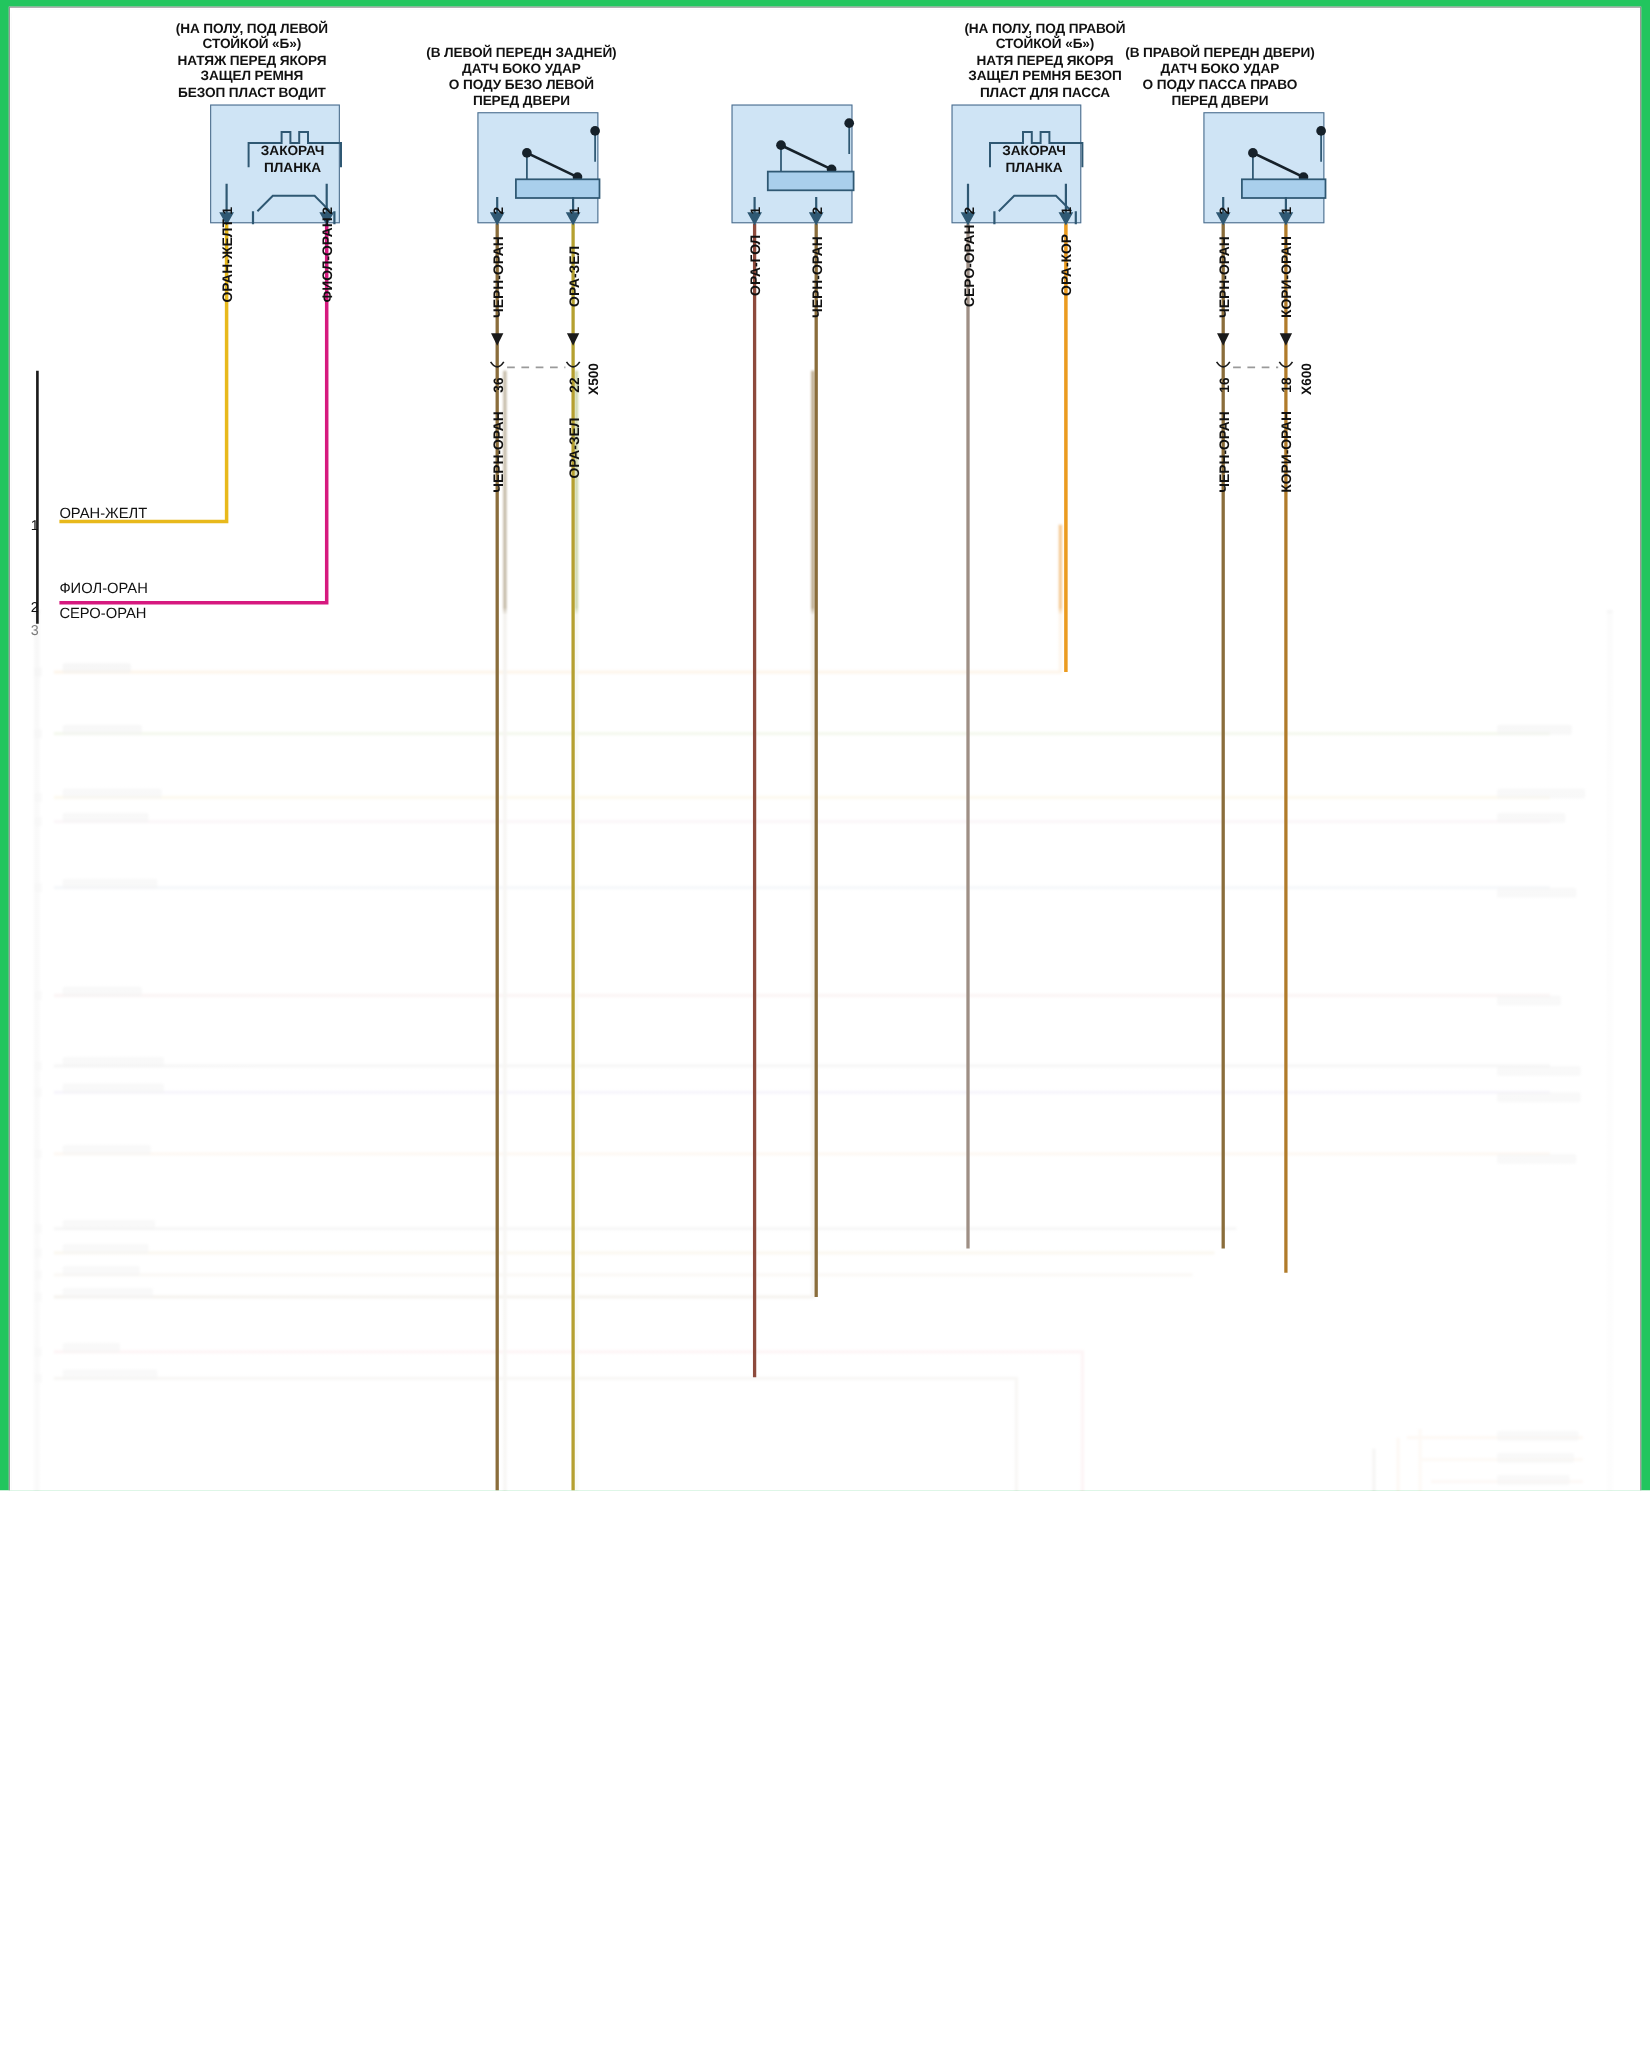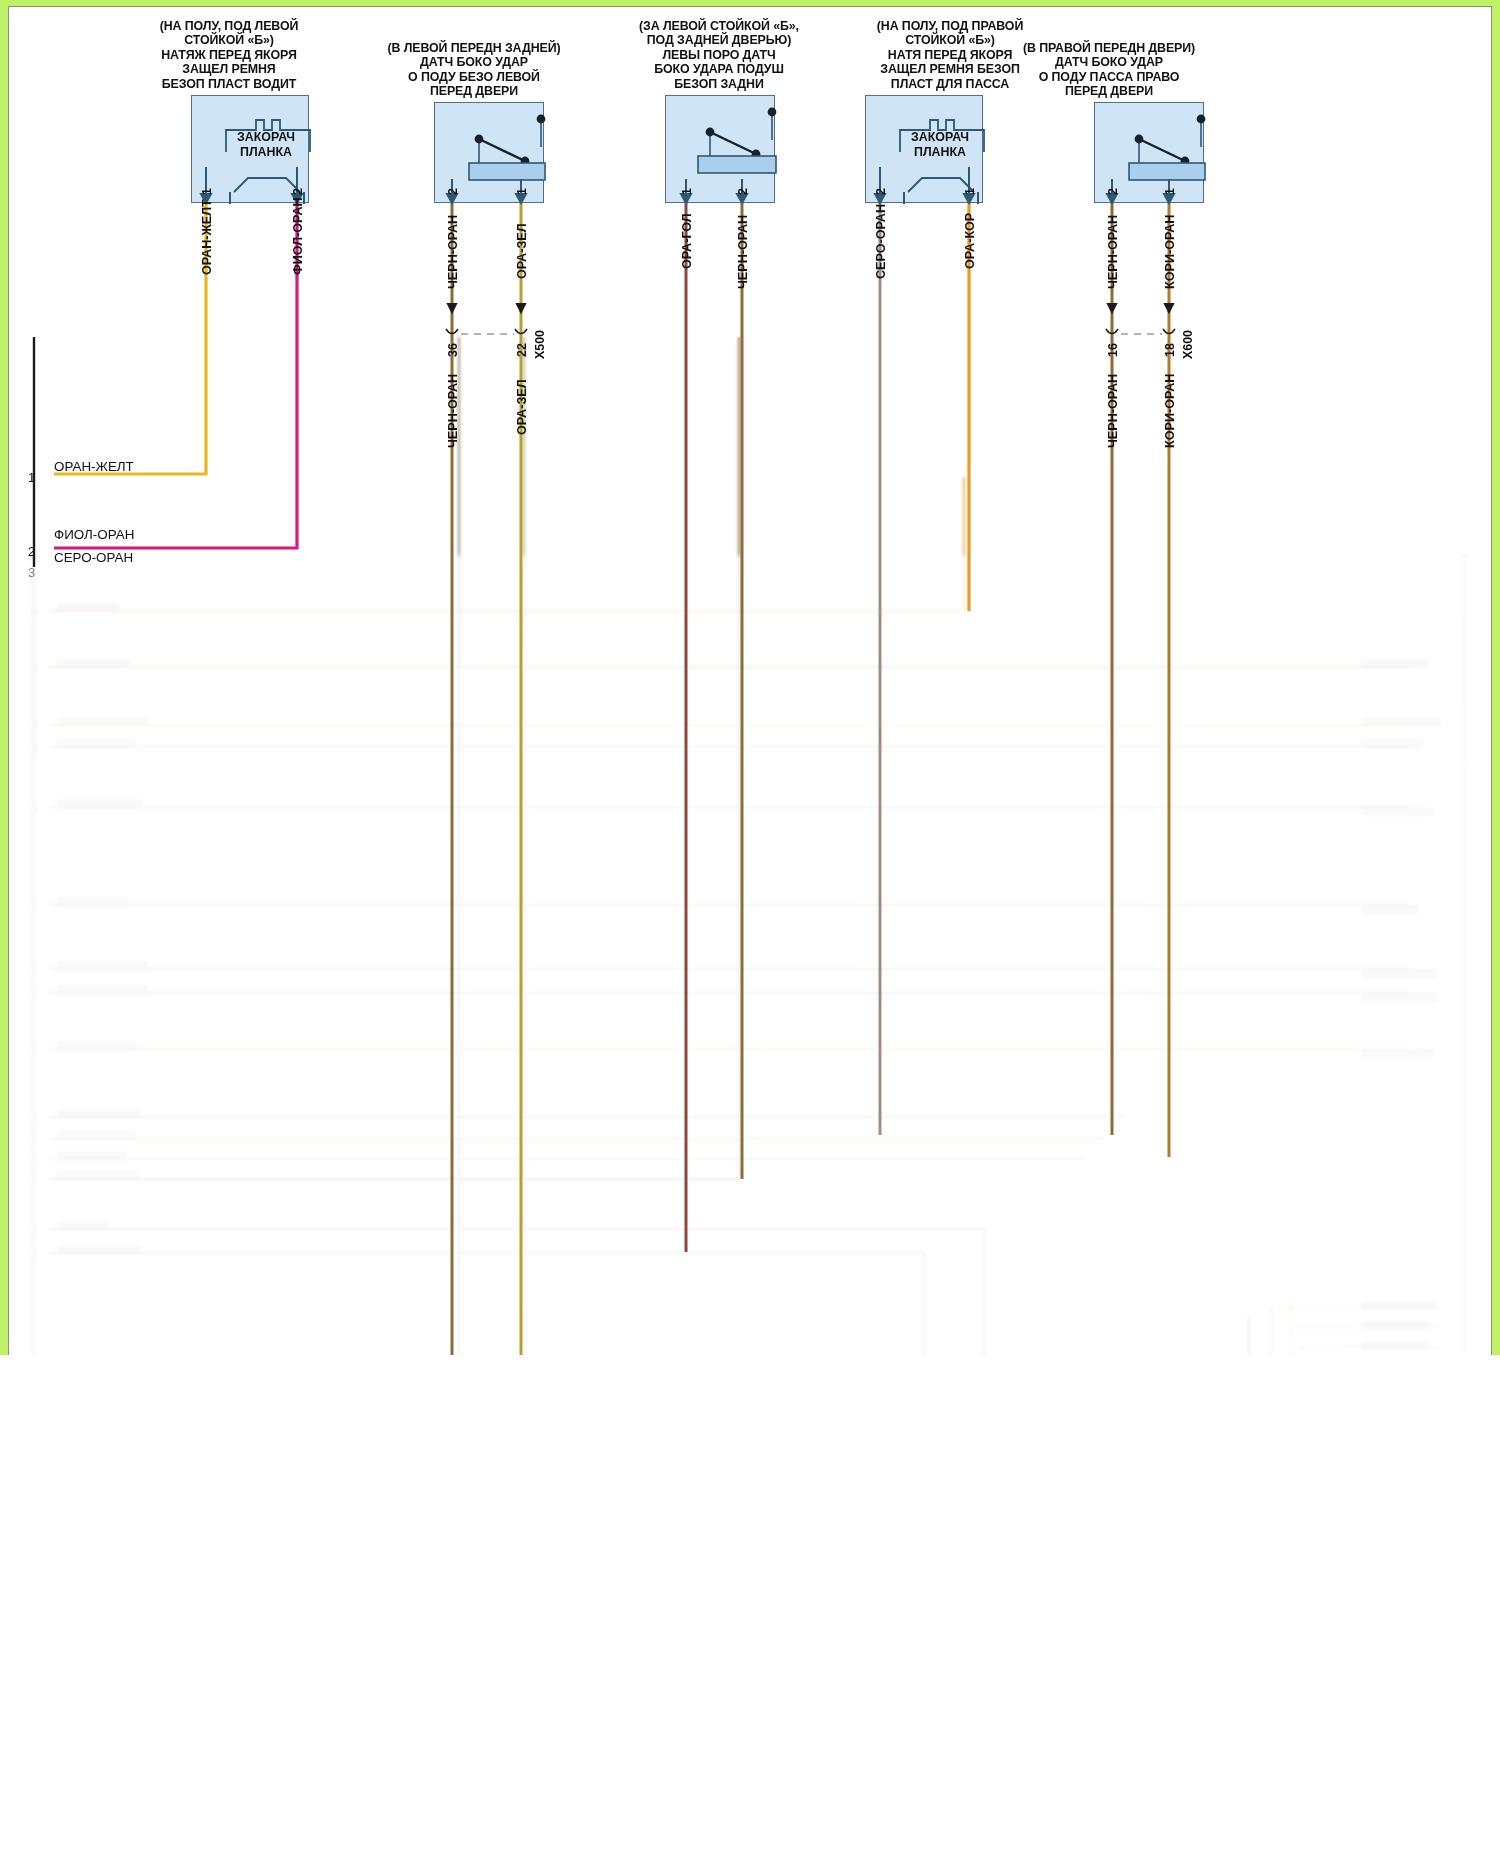--- a/index.html
+++ b/index.html
@@ -1,21 +1,21 @@
 <!DOCTYPE html>
 <html><head>
 <meta charset="utf-8">
 <title>Wiring Diagram</title>
 <style>
   html,body{margin:0;padding:0;background:#ffffff;}
   body{font-family:"Liberation Sans",sans-serif;}
   #page{
     position:relative;
     width:1500px;height:1355px;
-    background:#bef264;
+    background:#22c55e;
     overflow:hidden;
   }
   
   #sheet{
     position:absolute;
     left:8px;top:6px;
     width:1484px;height:1845px;
     border:1px solid #8d8d8d;
     box-sizing:border-box;
     background:#fff;
@@ -355,25 +355,20 @@
     <div class="pinnum" style="left:437px;top:188px;">2</div>
     <div class="pinnum" style="left:506px;top:188px;">1</div>
     <div class="vlabel" style="left:437px;top:282px;">ЧЕРН-ОРАН</div>
     <div class="vlabel" style="left:506px;top:272px;">ОРА-ЗЕЛ</div>
     <div class="pinnum" style="left:437px;top:350px;">36</div>
     <div class="pinnum" style="left:506px;top:350px;">22</div>
     <div class="conn-name" style="left:524px;top:352px;">X500</div>
     <div class="vlabel" style="left:437px;top:441px;">ЧЕРН-ОРАН</div>
     <div class="vlabel" style="left:506px;top:428px;">ОРА-ЗЕЛ</div>
 
-    <div class="comp-caption" style="left:612px;top:12px;width:196px;">(ЗА ЛЕВОЙ СТОЙКОЙ «Б»,
-ПОД ЗАДНЕЙ ДВЕРЬЮ)
-ЛЕВЫ ПОРО ДАТЧ
-БОКО УДАРА ПОДУШ
-БЕЗОП ЗАДНИ</div>
     <div class="comp" style="left:656px;top:88px;width:110px;height:108px;">
       <svg width="110" height="108" viewBox="0 0 110 108">
         <path d="M90 16 V44" stroke="#2f5873" stroke-width="1.6" fill="none"></path>
         <path d="M28 36 V60" stroke="#2f5873" stroke-width="1.6" fill="none"></path>
         <line x1="28" y1="36" x2="74" y2="58" stroke="#16212a" stroke-width="2.4"></line>
         <circle cx="90" cy="16" r="4.4" fill="#16212a"></circle>
         <circle cx="28" cy="36" r="4.4" fill="#16212a"></circle>
         <circle cx="74" cy="58" r="4.4" fill="#16212a"></circle>
         <rect x="16" y="60" width="78" height="17" fill="#a9cfec" stroke="#2f5873" stroke-width="1.6"></rect>
       </svg>

